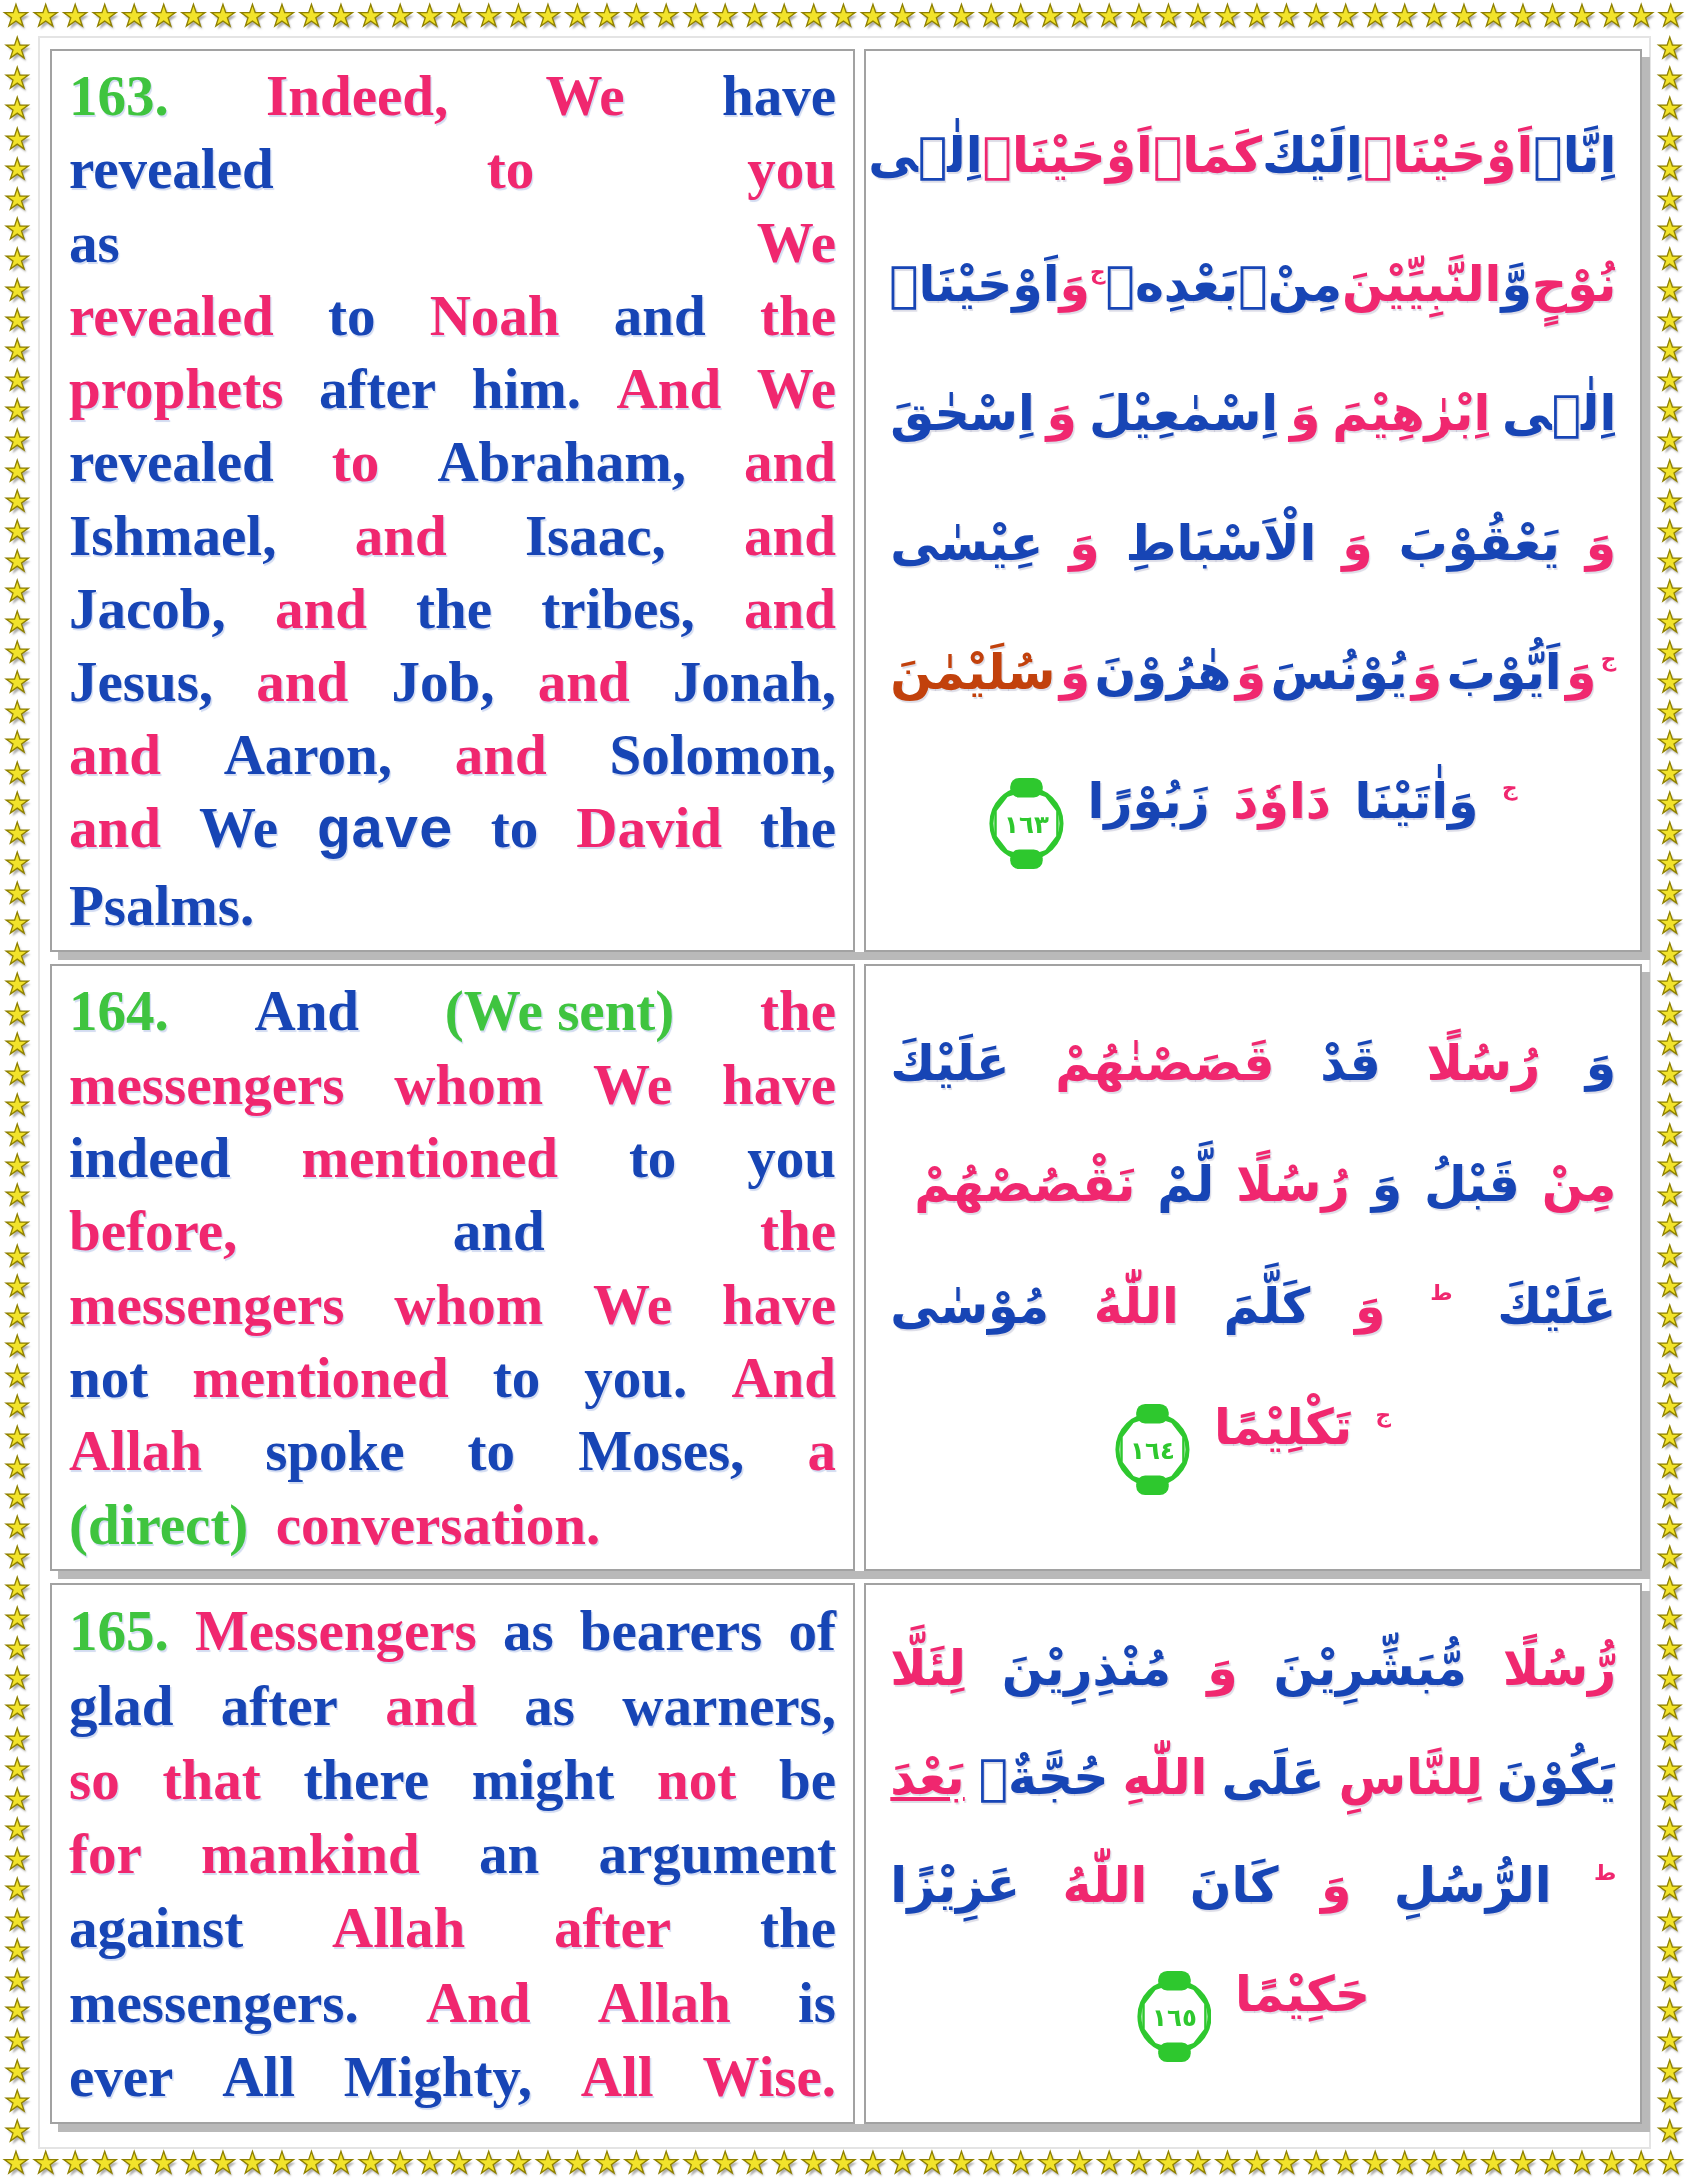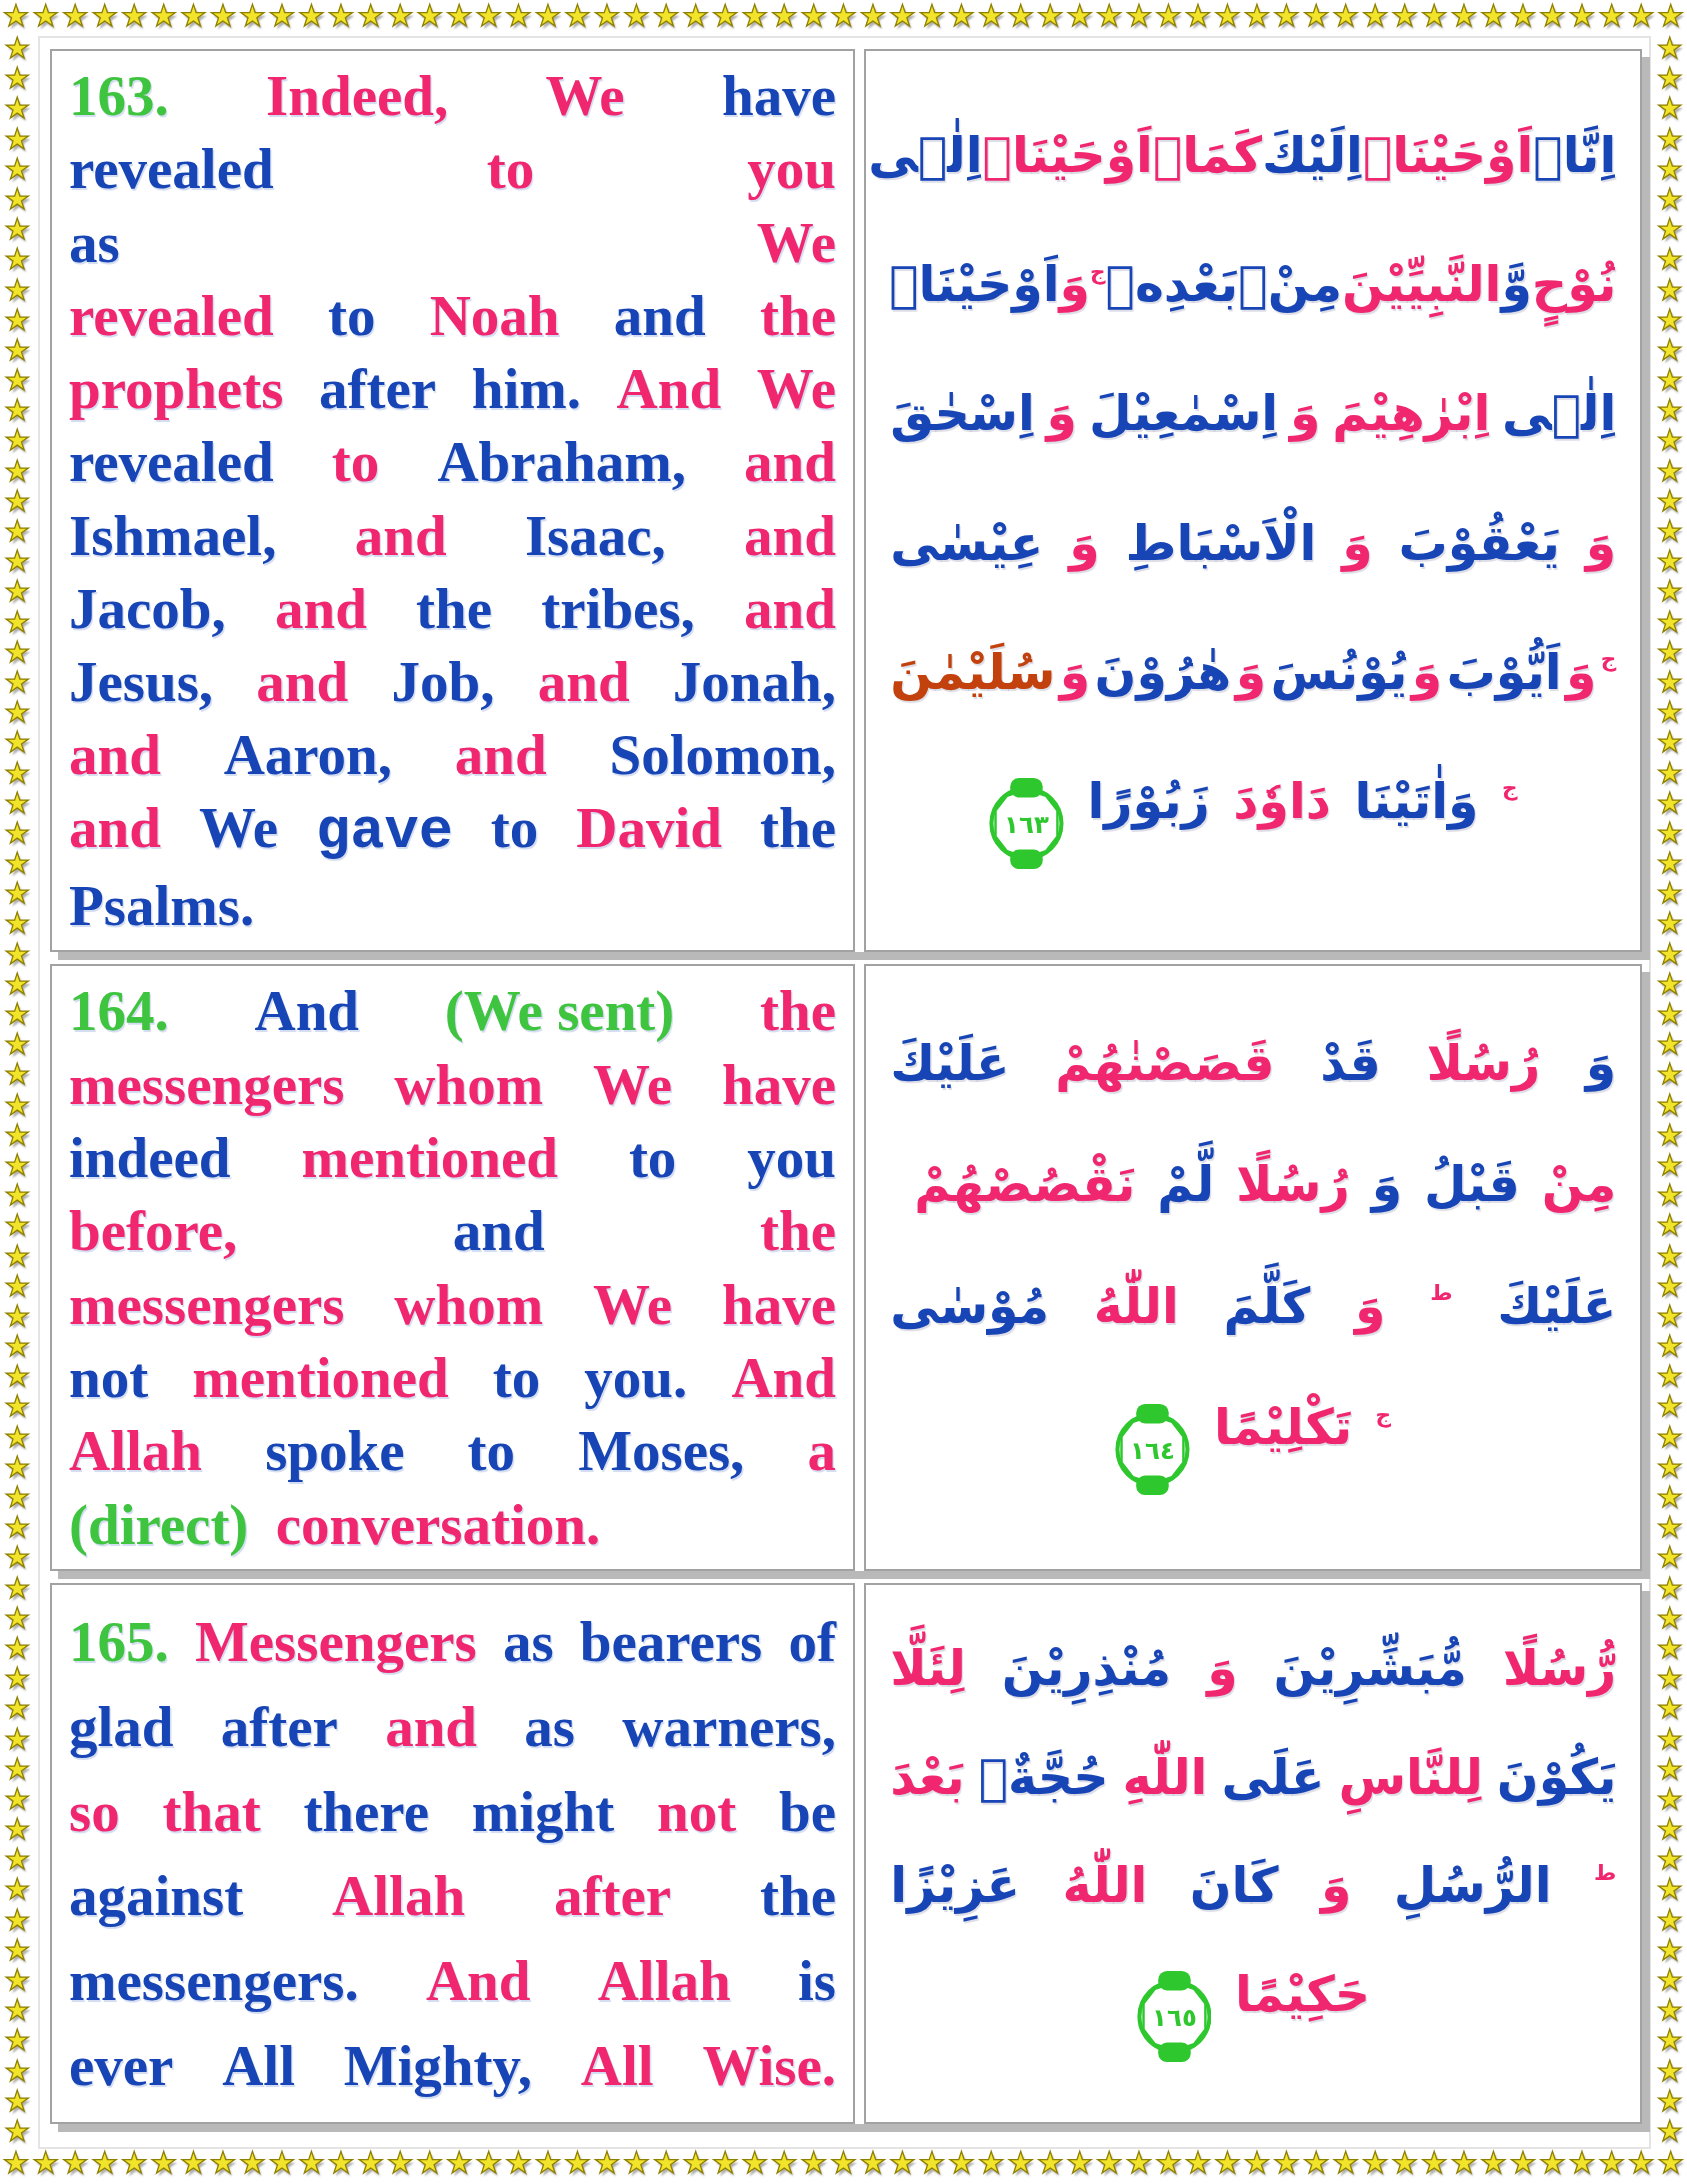--- a/index.html
+++ b/index.html
@@ -572,20 +572,26 @@
           </div>
           <div class="line j">
             <span class="w" style="color: rgb(240, 39, 111);">so</span>
             <span class="w" style="color: rgb(240, 39, 111);">that</span>
             <span class="w" style="color: rgb(23, 69, 181);">there</span>
             <span class="w" style="color: rgb(23, 69, 181);">might</span>
             <span class="w" style="color: rgb(240, 39, 111);">not</span>
             <span class="w" style="color: rgb(23, 69, 181);">be</span>
           </div>
           <div class="line j">
+            <span class="w" style="color: rgb(240, 39, 111);">for</span>
+            <span class="w" style="color: rgb(240, 39, 111);">mankind</span>
+            <span class="w" style="color: rgb(23, 69, 181);">an</span>
+            <span class="w" style="color: rgb(23, 69, 181);">argument</span>
+          </div>
+          <div class="line j">
             <span class="w" style="color: rgb(23, 69, 181);">against</span>
             <span class="w" style="color: rgb(240, 39, 111);">Allah</span>
             <span class="w" style="color: rgb(240, 39, 111);">after</span>
             <span class="w" style="color: rgb(23, 69, 181);">the</span>
           </div>
           <div class="line j">
             <span class="w" style="color: rgb(23, 69, 181);">messengers.</span>
             <span class="w" style="color: rgb(240, 39, 111);">And</span>
             <span class="w" style="color: rgb(240, 39, 111);">Allah</span>
             <span class="w" style="color: rgb(23, 69, 181);">is</span>
@@ -605,21 +611,21 @@
             <span class="w" style="color: rgb(240, 39, 111);">وَ</span>
             <span class="w" style="color: rgb(23, 69, 181);">مُنْذِرِيْنَ</span>
             <span class="w" style="color: rgb(240, 39, 111);">لِئَلَّا</span>
           </div>
           <div class="line j">
             <span class="w" style="color: rgb(23, 69, 181);">يَكُوْنَ</span>
             <span class="w" style="color: rgb(240, 39, 111);">لِلنَّاسِ</span>
             <span class="w" style="color: rgb(23, 69, 181);">عَلَى</span>
             <span class="w" style="color: rgb(240, 39, 111);">اللّٰهِ</span>
             <span class="w" style="color: rgb(23, 69, 181);">حُجَّةٌۢ</span>
-            <span class="w" style="color: rgb(240, 39, 111);">بَعْدَ</span>
+            <span class="w" style="color: rgb(240, 39, 111); text-decoration: underline;">بَعْدَ</span>
           </div>
           <div class="line j">
             <span class="pause" style="color: rgb(240, 39, 111);">ط</span>
             <span class="w" style="color: rgb(23, 69, 181);">الرُّسُلِ</span>
             <span class="w" style="color: rgb(240, 39, 111);">وَ</span>
             <span class="w" style="color: rgb(23, 69, 181);">كَانَ</span>
             <span class="w" style="color: rgb(240, 39, 111);">اللّٰهُ</span>
             <span class="w" style="color: rgb(23, 69, 181);">عَزِيْزًا</span>
           </div>
           <div class="line c">

